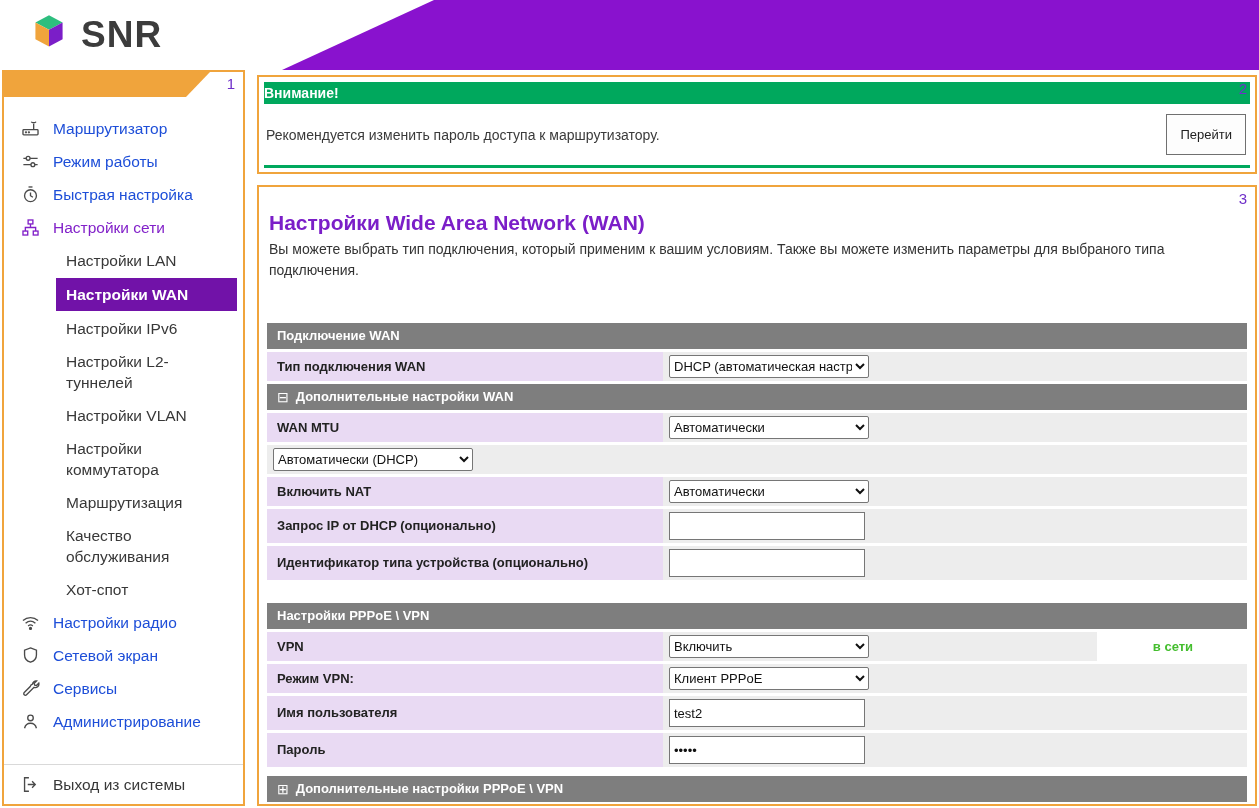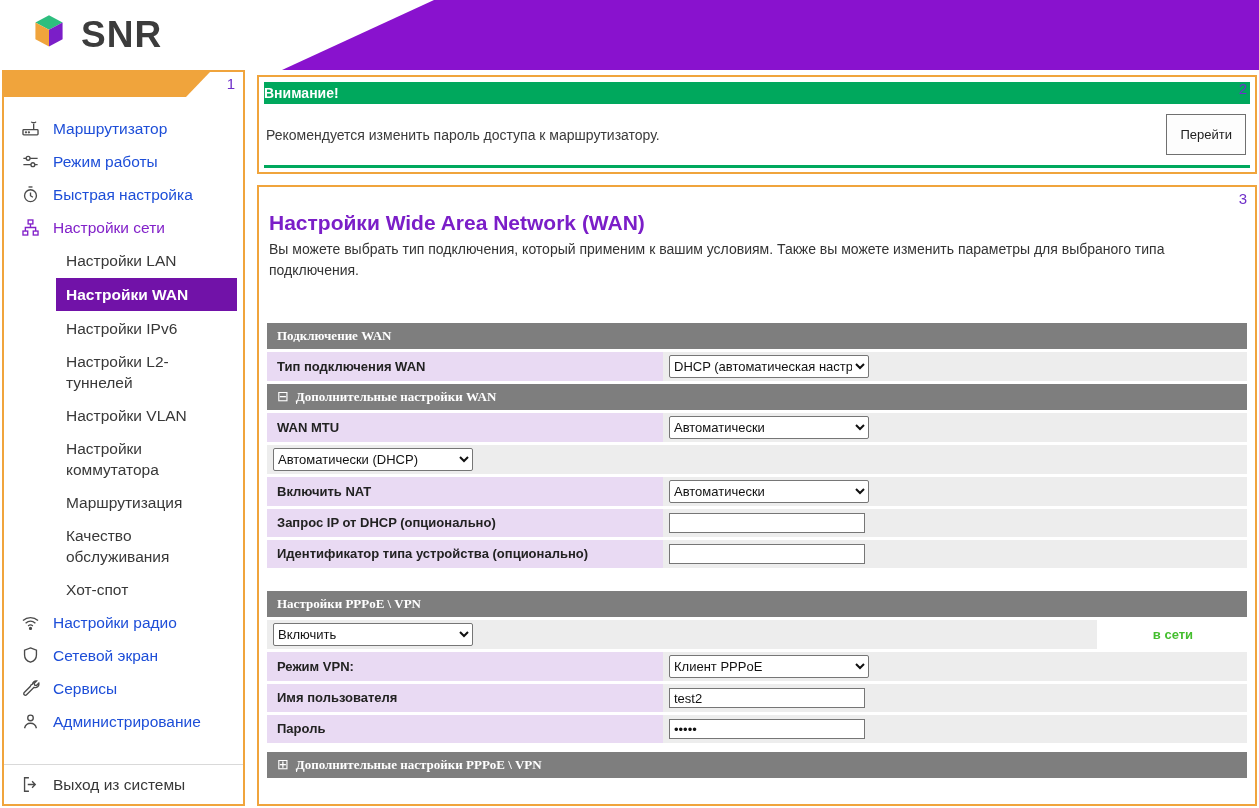--- a/index.html
+++ b/index.html
@@ -71,41 +71,41 @@
 
   
   .content-box { border:2px solid #F0A43C; position:relative; flex:1; padding:6px 8px; background:#fff; overflow:hidden; }
   .page-title { color:#7B1EC8; font-size:21px; font-weight:bold; margin:18px 0 4px 2px; }
   .page-desc { font-size:14px; color:#333; margin:0 30px 42px 2px; line-height:1.5; }
 
   
   .table { display:flex; flex-direction:column; }
   .section-header {
     background:#7E7E7E; color:#fff; font-weight:bold; font-size:13px;
-    padding:5px 10px; margin-bottom:3px; display:flex; align-items:center; gap:7px; line-height:16px;font-family:Liberation Serif, serif;
+    padding:5px 10px; margin-bottom:3px; display:flex; align-items:center; gap:7px; line-height:16px;
   }
   .toggle { font-weight:normal; font-size:14px; line-height:14px; }
   .row { display:flex; margin-bottom:3px; }
   .cell.label {
     flex:0 0 396px; background:#E9DAF3; padding:6px 10px;
     font-weight:bold; font-size:13px; color:#222; display:flex; align-items:center; line-height:16px;
   }
   .cell.value { flex:1; background:#EDEDED; padding:3px 6px; display:flex; align-items:center; }
   .cell.status {
     flex:0 0 148px; background:#fff; margin-left:2px;
     display:flex; align-items:center; justify-content:center;
     color:#44BE2E; font-weight:bold; font-size:13px;
   }
   select {
     width:200px; height:23px; font-size:13px; font-family:inherit;
     border:1px solid #767676; background:#fff; border-radius:2px; color:#111;
   }
   .text-input {
     width:196px; height:20px; font-size:13px; font-family:inherit;
-    border:1px solid #767676; padding:1px 4px; background:#fff; color:#111;
+    border:1px solid #767676; padding:13px 4px; background:#fff; color:#111;
   }
   .gap { height:20px; }
   .gap-sm { height:6px; }
   svg { display:block; }
 </style>
 </head>
 <body>
 
 <div class="header">
   <div class="purple-band"></div>
@@ -329,20 +329,21 @@
             <input type="text" class="text-input" value="" style="">
           </div>
         </div>
 
         <div class="gap"></div>
 
         <div class="section-header">
           <span>Настройки PPPoE \ VPN</span>
         </div>
         <div class="row">
+          <div class="cell label">VPN</div>
           <div class="cell value">
             <select>
               <option>Включить</option>
             </select>
           </div>
           <div class="cell status">в сети</div>
         </div>
         <div class="row">
           <div class="cell label">Режим VPN:</div>
           <div class="cell value">

